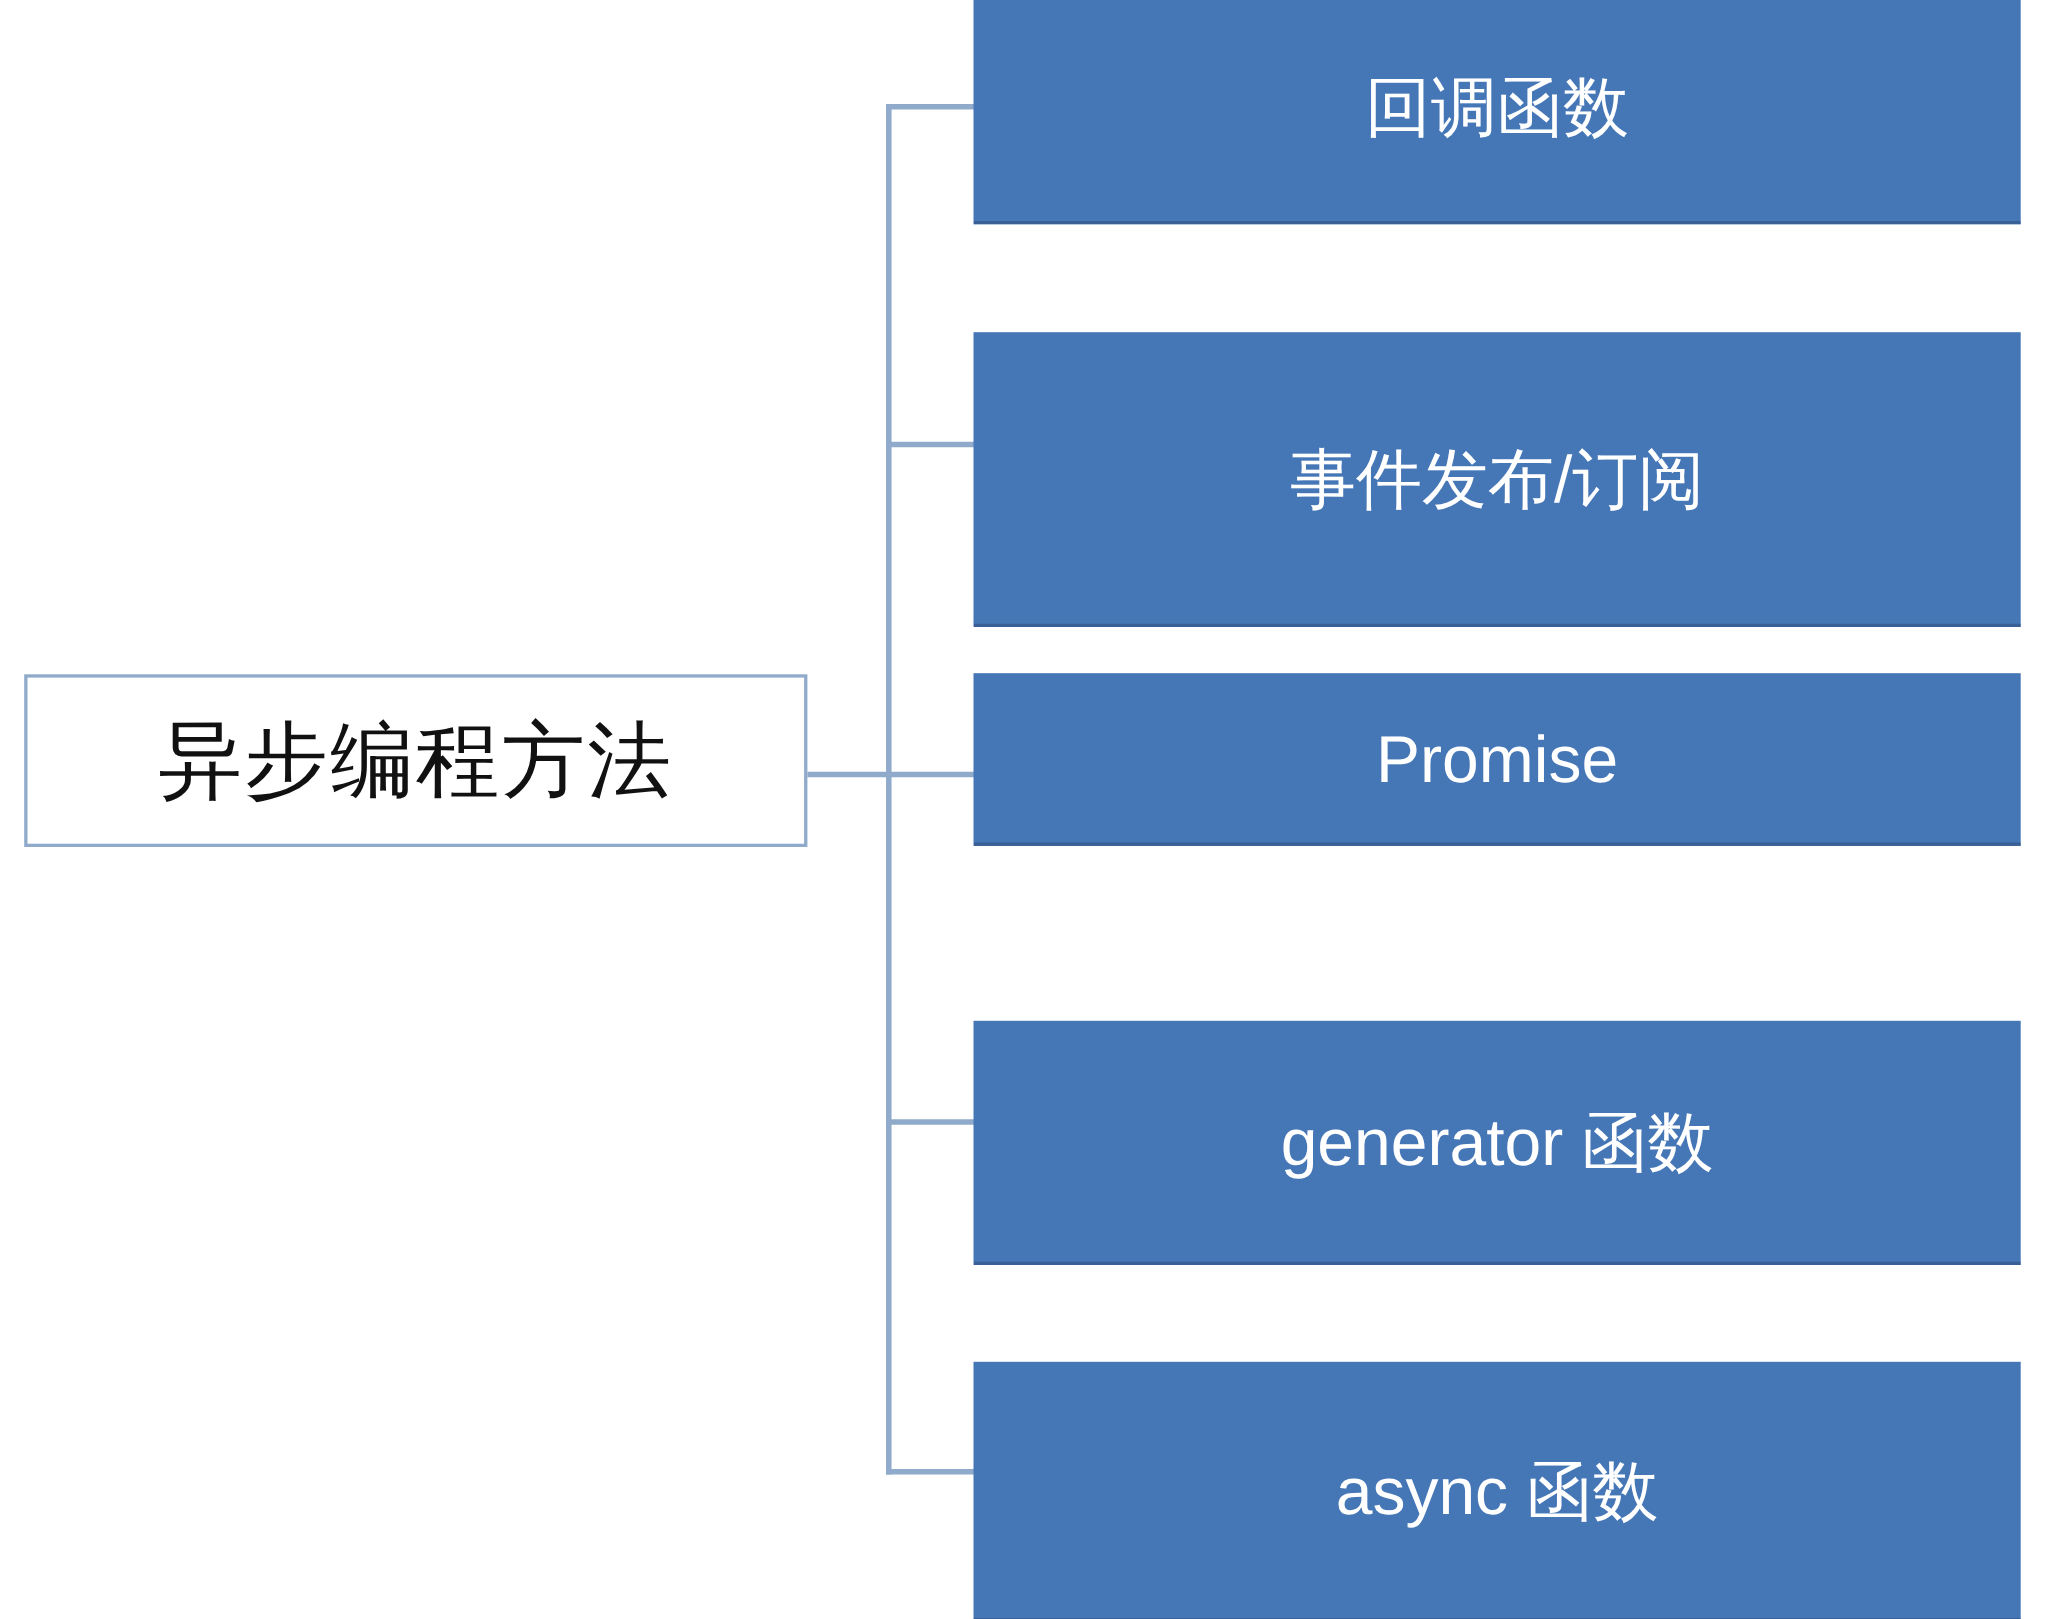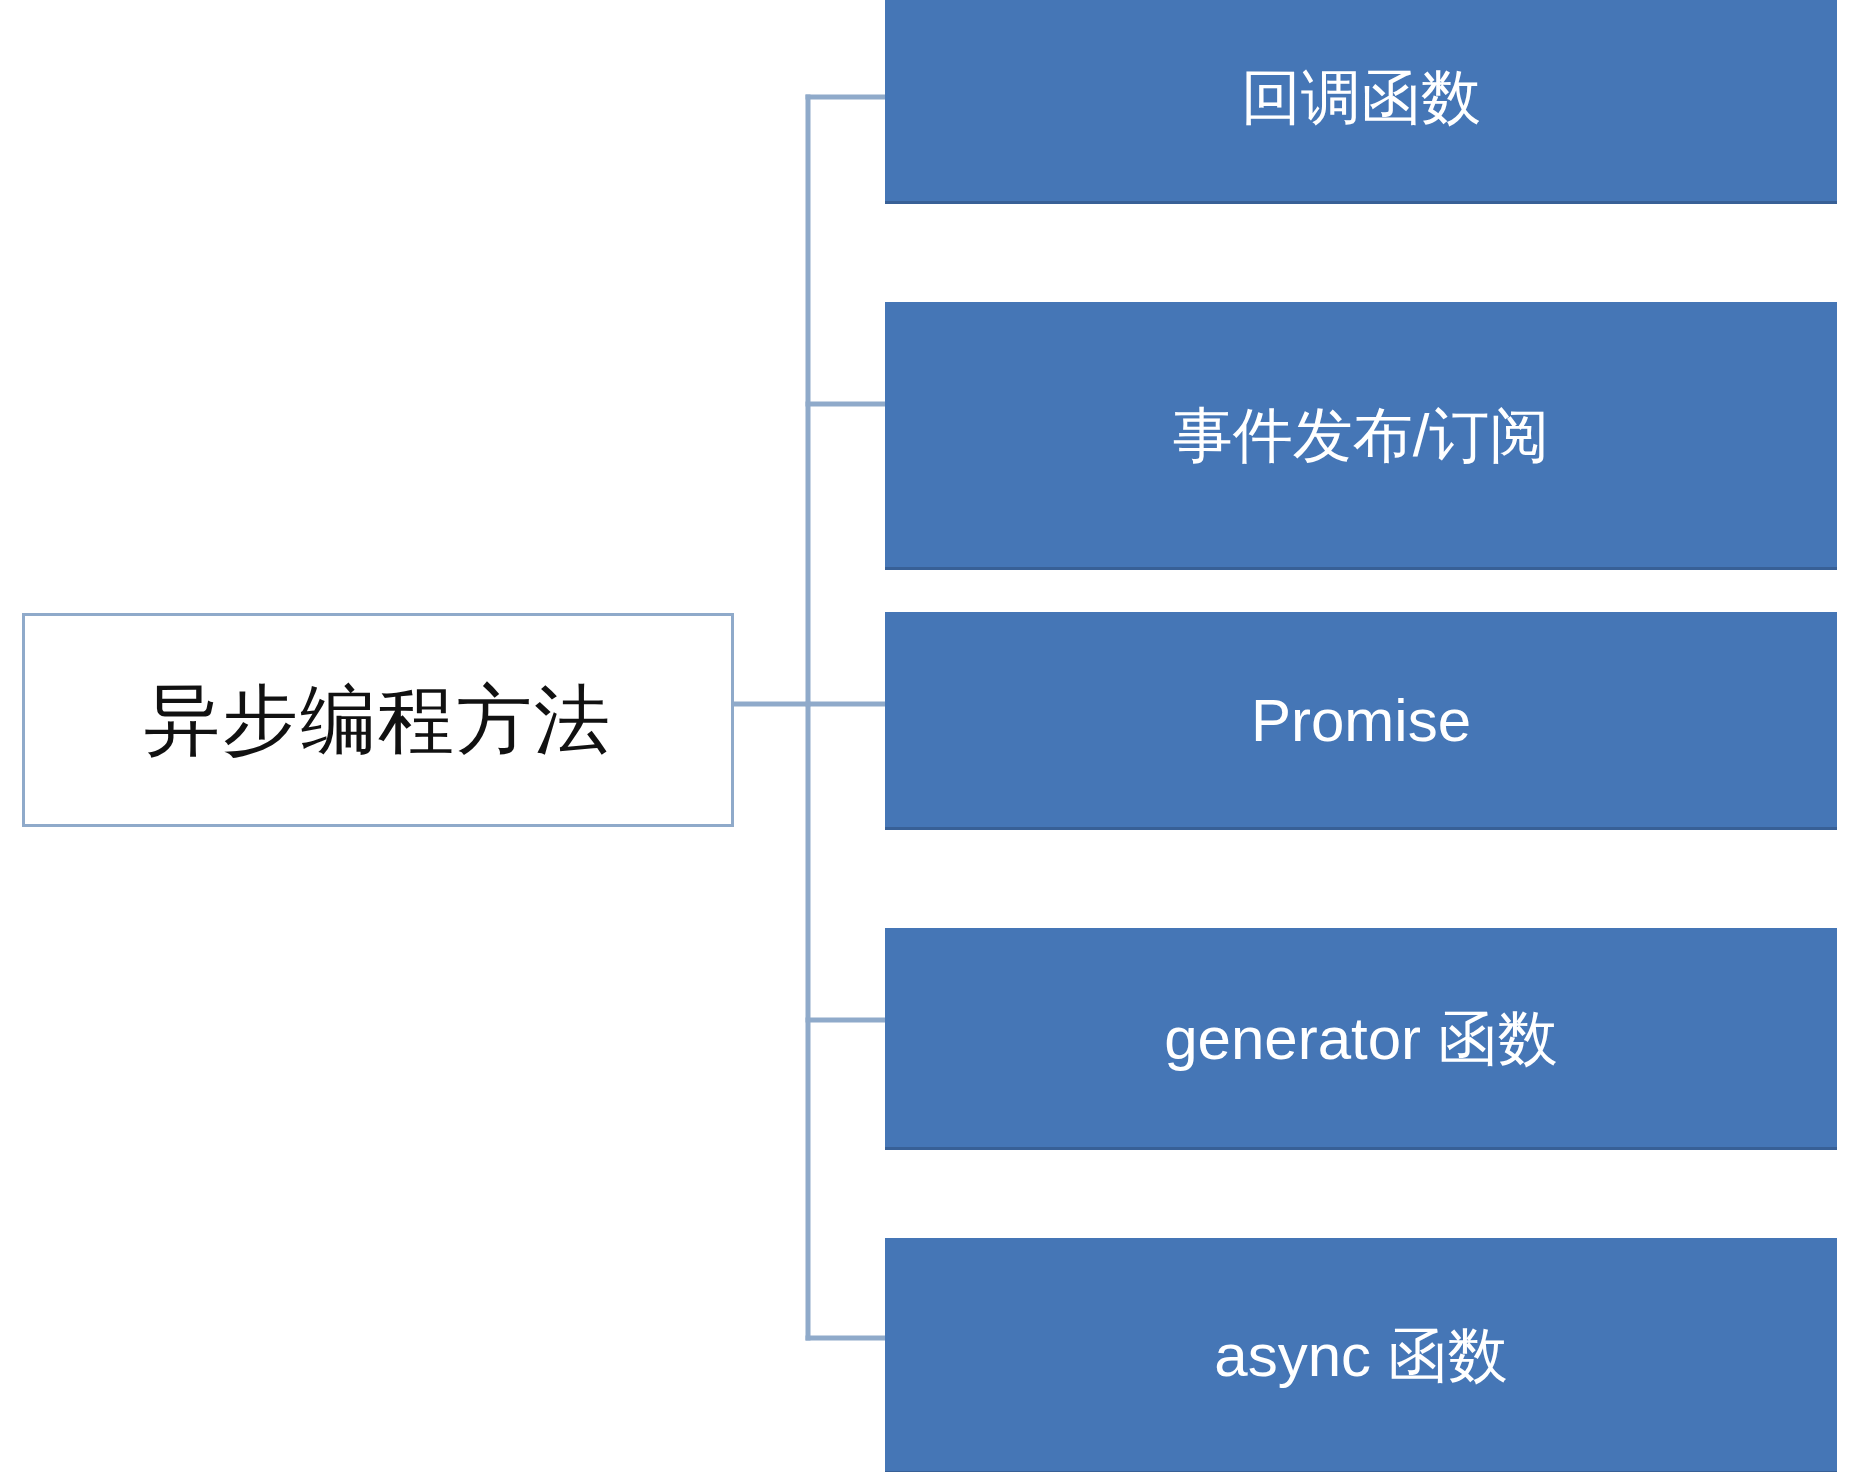--- a/index.html
+++ b/index.html
@@ -27,21 +27,21 @@
     height: 1472px;
     pointer-events: none;
   }
 
   
   .root-node {
     position: absolute;
     left: 22px;
     top: 613px;
     width: 712px;
-    height: 214px;
+    height: 157px;
     box-sizing: border-box;
     background: #ffffff;
     border: 3px solid #8faaca;
     display: flex;
     align-items: center;
     justify-content: center;
   }
   .root-label {
     font-size: 76px;
     line-height: 1;
@@ -66,21 +66,21 @@
     font-size: 60px;
     line-height: 1;
     color: #ffffff;
     white-space: nowrap;
     text-align: center;
   }
 
   
   .branch-node.n0 { top: -8px;   height: 212px; }
   .branch-node.n1 { top: 302px;  height: 268px; }
-  .branch-node.n2 { top: 612px;  height: 218px; }
+  .branch-node.n2 { top: 612px;  height: 157px; }
   .branch-node.n3 { top: 928px;  height: 222px; align-items: center; }
   .branch-node.n4 { top: 1238px; height: 236px; }
 </style>
 </head>
 <body>
 
 <div id="canvas">
 
   <svg id="connectors" viewBox="0 0 1864 1472" xmlns="http://www.w3.org/2000/svg">
     <g fill="none" stroke="#8faaca" stroke-width="5" stroke-linecap="square">

